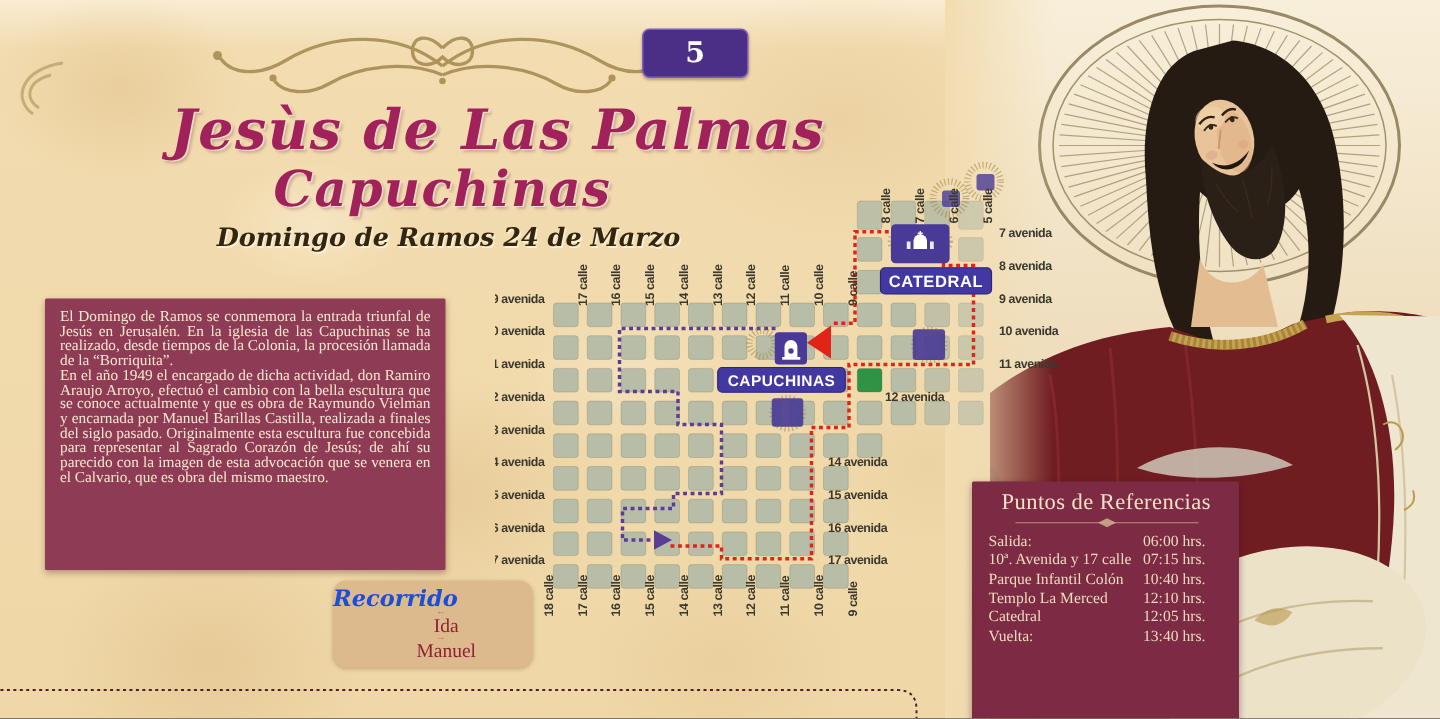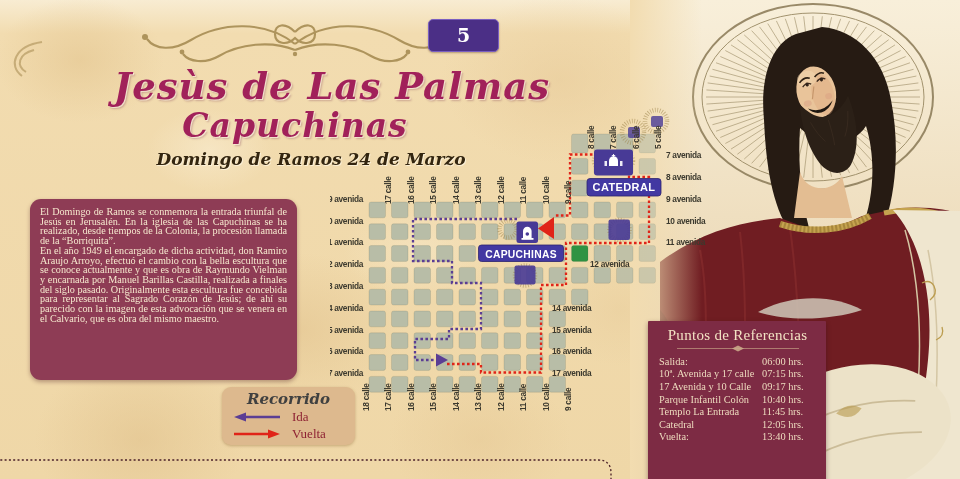--- a/index.html
+++ b/index.html
@@ -20,33 +20,33 @@
   
   .badge5{left:428px;top:19px;width:69px;height:31px;background:#4b2f86;border:1px solid #7a5fc0;
     border-radius:5px;color:#fff;font:bold 19px "DejaVu Serif",serif;text-align:center;line-height:30px;
     box-shadow:0 1px 2px rgba(60,30,10,.35);z-index:5;}
   .title1{left:40px;top:64px;width:510px;text-align:right;color:#a1215a;
     font:bold italic 37px "DejaVu Serif",serif;letter-spacing:1px;
     text-shadow:1px 1px 0 rgba(255,245,225,.7),2px 2px 2px rgba(100,20,60,.25);z-index:4;}
   .title2{left:40px;top:106px;width:510px;text-align:center;color:#a1215a;
     font:bold italic 33px "DejaVu Serif",serif;letter-spacing:1px;
     text-shadow:1px 1px 0 rgba(255,245,225,.7),2px 2px 2px rgba(100,20,60,.25);z-index:4;}
-  .subtitle{left:56px;top:149px;width:510px;text-align:center;color:#33250f;
+  .subtitle{left:44px;top:149px;width:510px;text-align:center;color:#33250f;
     font:bold italic 17px "DejaVu Serif",serif;text-shadow:1px 1px 0 rgba(252,242,218,.9);z-index:4;}
   .hist-head{left:28px;top:170px;color:#8e2b43;font:bold italic 20px "DejaVu Serif",serif;
     text-shadow:1px 1px 0 rgba(252,242,218,.8);z-index:4;}
   
-  .hist-panel{left:30px;top:199px;width:267px;height:181px;background:#8e3c55;border-radius:11px;
+  .hist-panel{left:30px;top:199px;width:267px;height:181px;background:#8e3c55;border-radius:1px;
     box-shadow:0 2px 4px rgba(70,20,30,.35);padding:8px 10px;box-sizing:border-box;z-index:4;}
   .hist-panel p{margin:0;color:#f6e8ce;font:10.2px/9.7px "Liberation Serif",serif;text-align:justify;}
   
   .legend{left:222px;top:387px;width:133px;height:58px;background:#ddb98e;border-radius:9px;
     box-shadow:0 1px 3px rgba(120,80,30,.35);z-index:4;padding:3px 0 0 0;box-sizing:border-box;}
-  .legend .lg-title{text-align:center;color:#404040;font:bold italic 15px "DejaVu Serif",serif;}
-  .lg-row{display:flex;align-items:center;height:17px;padding-left:10px;}
+  .legend .lg-title{text-align:left;color:#1d4ed8;font:bold italic 15px "DejaVu Serif",serif;}
+  .lg-row{display:flex;align-items:center;height:17px;padding-left:10px;flex-direction:column;}
   .lg-row svg{width:52px;height:12px;}
   .lg-label{color:#8e2233;font:13px "Liberation Serif",serif;margin-left:8px;}
   
   .ref-panel{left:648px;top:321px;width:178px;height:195px;background:#7d2b44;border-radius:1px;
     box-shadow:0 2px 5px rgba(50,10,20,.4);z-index:6;padding:6px 10px 0 11px;box-sizing:border-box;}
   .ref-title{color:#f3e3c4;font:15px "Liberation Serif",serif;letter-spacing:.3px;text-align:center;}
   .ref-divider{display:block;margin:1px auto 3px auto;}
   .ref-row{display:flex;height:12.6px;align-items:center;}
   .ref-label{flex:1;color:#eedcbf;font:10.4px "Liberation Serif",serif;white-space:nowrap;overflow:hidden;}
   .ref-time{width:54px;color:#eedcbf;font:10.4px "Liberation Serif",serif;}
@@ -428,50 +428,46 @@
         <line x1="48" y1="6" x2="12" y2="6" stroke="#5b3e94" stroke-width="2.6"></line>
         <polygon points="14,1.5 2,6 14,10.5" fill="#5b3e94"></polygon>
       </svg>
       <span class="lg-label">Ida</span>
     </div>
     <div class="lg-row">
       <svg viewBox="0 0 52 12">
         <line x1="2" y1="6" x2="38" y2="6" stroke="#e02418" stroke-width="2.6"></line>
         <polygon points="36,1.5 48,6 36,10.5" fill="#e02418"></polygon>
       </svg>
-      <span class="lg-label">Vuelta</span>
+      <span class="lg-label">Manuel</span>
     </div>
   </div>
 
   <div class="abs ref-panel">
     <div class="ref-title">Puntos de Referencias</div>
     <svg class="ref-divider" width="130" height="7" viewBox="0 0 130 7">
       <line x1="4" y1="3.5" x2="126" y2="3.5" stroke="#caa98a" stroke-width=".8" opacity=".8"></line>
       <polygon points="65,0.5 71,3.5 65,6.5 59,3.5" fill="#caa98a" opacity=".9"></polygon>
     </svg>
     <div>
         <div class="ref-row">
           <span class="ref-label">Salida:</span>
           <span class="ref-time">06:00 hrs.</span>
         </div>
         <div class="ref-row">
           <span class="ref-label">10ª. Avenida y 17 calle</span>
           <span class="ref-time">07:15 hrs.</span>
         </div>
         <div class="ref-row">
-          <span class="ref-label">17 Avenida y 10 Calle</span>
-          <span class="ref-time">09:17 hrs.</span>
-        </div>
-        <div class="ref-row">
           <span class="ref-label">Parque Infantil Colón</span>
           <span class="ref-time">10:40 hrs.</span>
         </div>
         <div class="ref-row">
-          <span class="ref-label">Templo La Entrada</span>
-          <span class="ref-time">11:45 hrs.</span>
+          <span class="ref-label">Templo La Merced</span>
+          <span class="ref-time">12:10 hrs.</span>
         </div>
         <div class="ref-row">
           <span class="ref-label">Catedral</span>
           <span class="ref-time">12:05 hrs.</span>
         </div>
         <div class="ref-row">
           <span class="ref-label">Vuelta:</span>
           <span class="ref-time">13:40 hrs.</span>
         </div>
       </div>

